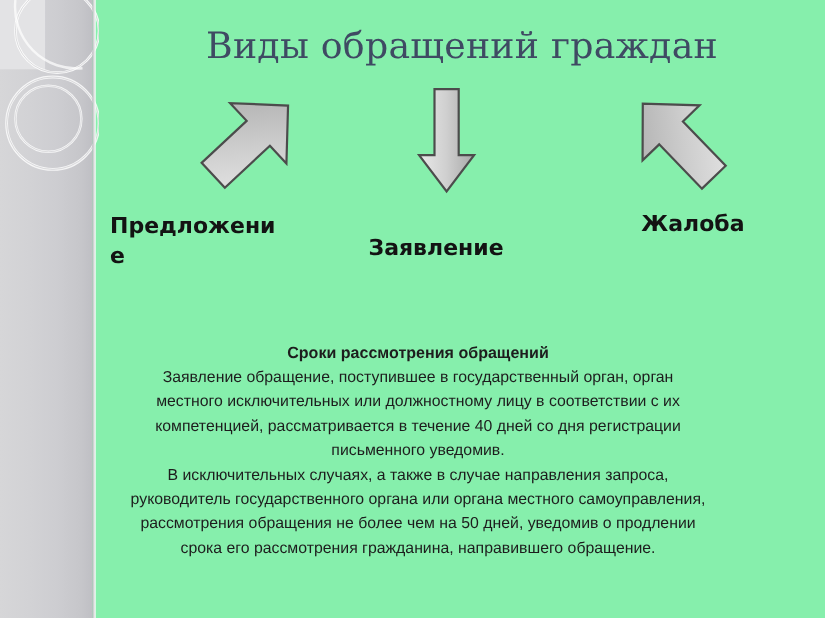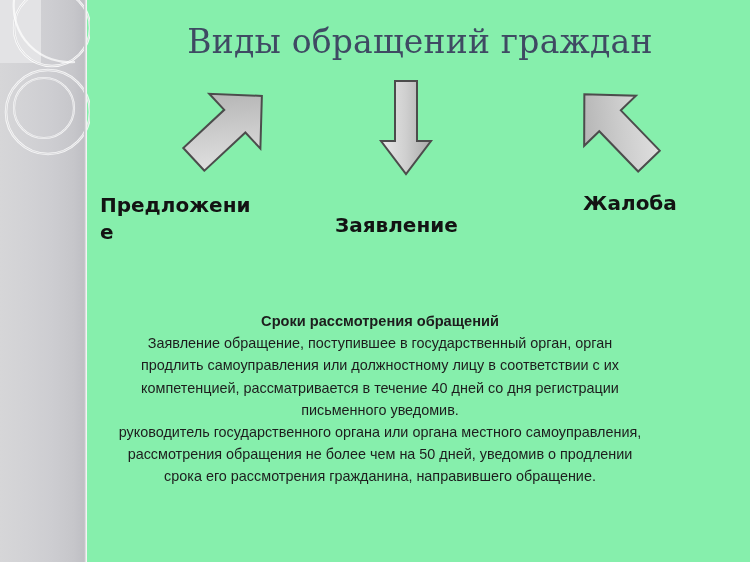--- a/index.html
+++ b/index.html
@@ -175,26 +175,27 @@
     <span>Предложени</span><br>
     <span>е</span>
   </div>
   <div class="cat-label" id="cat-2">Жалоба</div>
 
   <div class="body-area">
     <div class="body-heading">Сроки рассмотрения обращений</div>
 
     <div class="body-par">
       <span class="ln">Заявление обращение, поступившее в государственный орган, орган</span>
-      <span class="ln">продлить самоуправления или должностному лицу в соответствии с их</span>
+      <span class="ln">местного исключительных или должностному лицу в соответствии с их</span>
       <span class="ln">компетенцией, рассматривается в течение 40 дней со дня регистрации</span>
       <span class="ln">письменного уведомив.</span>
     </div>
 
     <div class="body-par">
+      <span class="ln">В исключительных случаях, а также в случае направления запроса,</span>
       <span class="ln">руководитель государственного органа или органа местного самоуправления,</span>
       <span class="ln">рассмотрения обращения не более чем на 50 дней, уведомив о продлении</span>
       <span class="ln">срока его рассмотрения гражданина, направившего обращение.</span>
     </div>
 
   </div>
 
 </div>
 
 </body></html>

